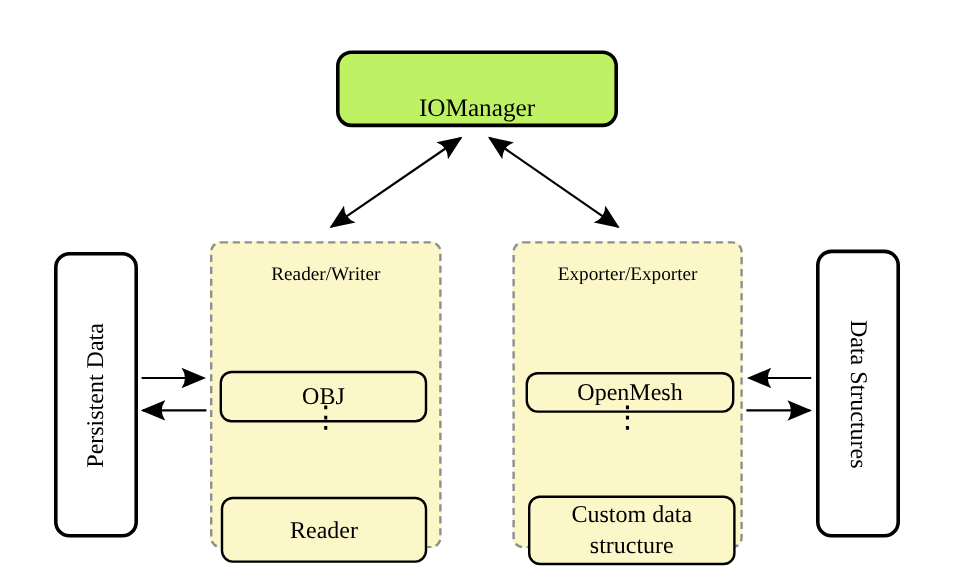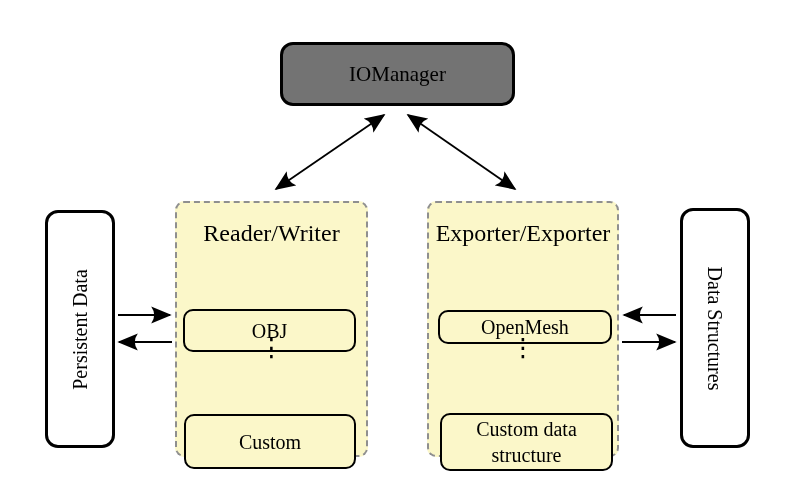--- a/index.html
+++ b/index.html
@@ -4,34 +4,34 @@
 <style>
   html,body{margin:0;padding:0;background:#fff;}
   #canvas{
     position:relative;width:800px;height:489px;
     background:var(--canvas-bg,#ffffff);
     font-family:"Liberation Serif","DejaVu Serif",serif;
     color:#000;overflow:hidden;
   }
   .abs{position:absolute;box-sizing:border-box;}
   .solidbox{
-    background:#737373;border:3px solid var(--stroke,#000);
-    border-radius:13px;display:flex;align-items:center;justify-content:center;
+    background:#bef264;border:3px solid var(--stroke,#000);
+    border-radius:13px;display:flex;align-items:flex-end;justify-content:center;
   }
   .io-box{left:280px;top:42px;width:235px;height:64px;font-size:21px;}
   .panel{
     background:var(--panel-fill,#fbf7c9);
     border:2px dashed var(--panel-border,#8f8f8f);
     border-radius:9px;
   }
   .panel-left{left:175px;top:201px;width:193px;height:256px;}
   .panel-right{left:427px;top:201px;width:192px;height:256px;}
   .panel-title{
     position:absolute;left:0;top:17px;width:100%;
-    text-align:center;font-size:24px;
+    text-align:center;font-size:16px;
   }
   .innerbox{
     background:var(--panel-fill,#fbf7c9);
     border:2.5px solid var(--stroke,#000);border-radius:10px;
     display:flex;flex-direction:column;align-items:center;justify-content:center;
     font-size:20px;line-height:26px;text-align:center;margin-top:36px;
   }
   .obj-box{left:183px;top:273px;width:173px;height:43px;}
   .customfile-box{left:184px;top:378px;width:172px;height:55px;}
   .openmesh-box{left:438px;top:274px;width:174px;height:34px;}
@@ -70,21 +70,21 @@
 
   <div class="abs solidbox io-box">
     <span>IOManager</span>
   </div>
 
   <div class="abs innerbox obj-box">
     <span>OBJ</span>
   </div>
   <div class="abs dots dots-left">⋮</div>
   <div class="abs innerbox customfile-box">
-    <span>Custom</span>
+    <span>Reader</span>
   </div>
 
   <div class="abs innerbox openmesh-box">
     <span>OpenMesh</span>
   </div>
   <div class="abs dots dots-right">⋮</div>
   <div class="abs innerbox customdata-box">
     <span>Custom data</span>
     <span>structure</span>
   </div>

